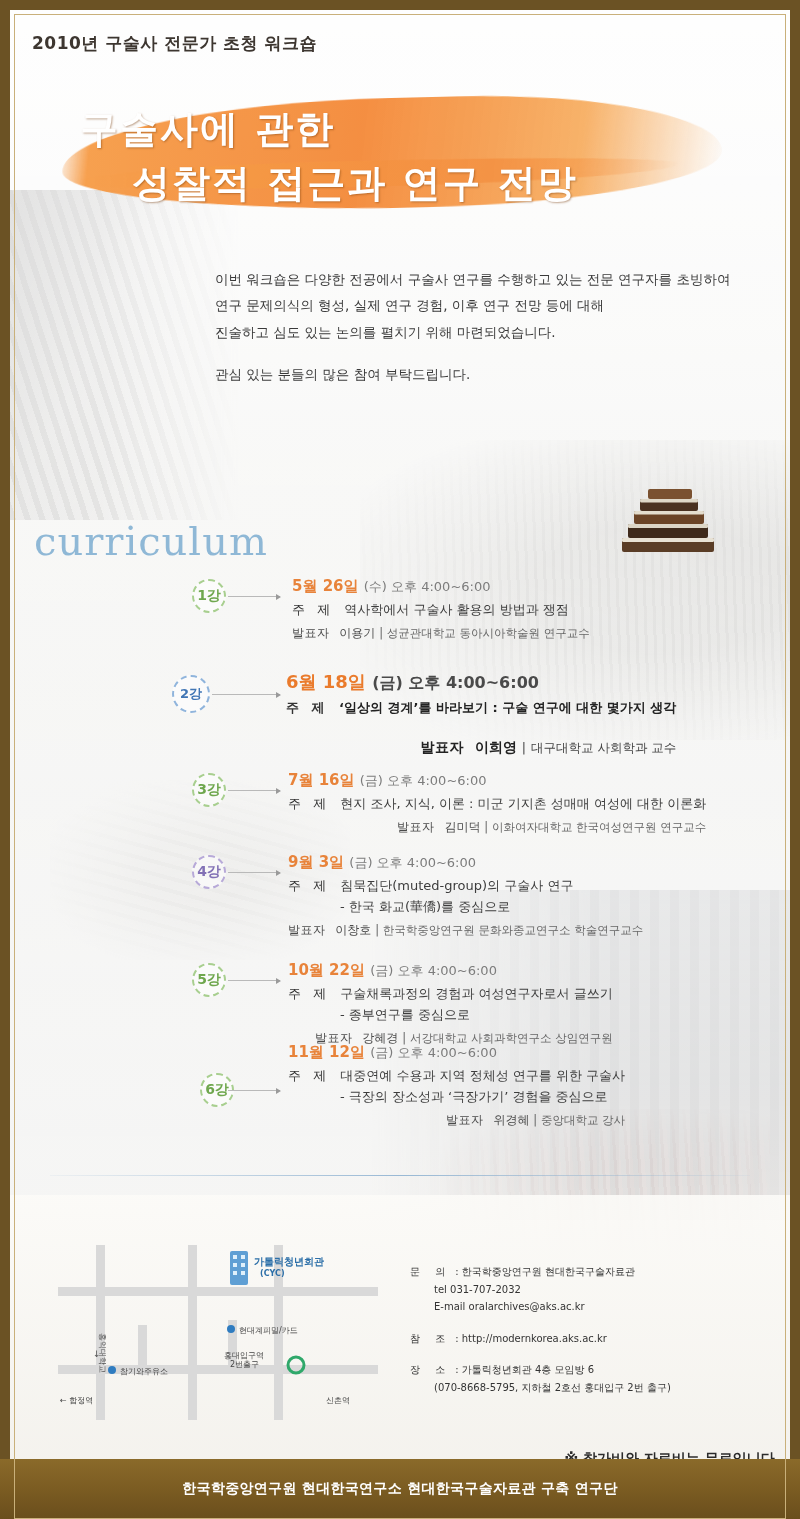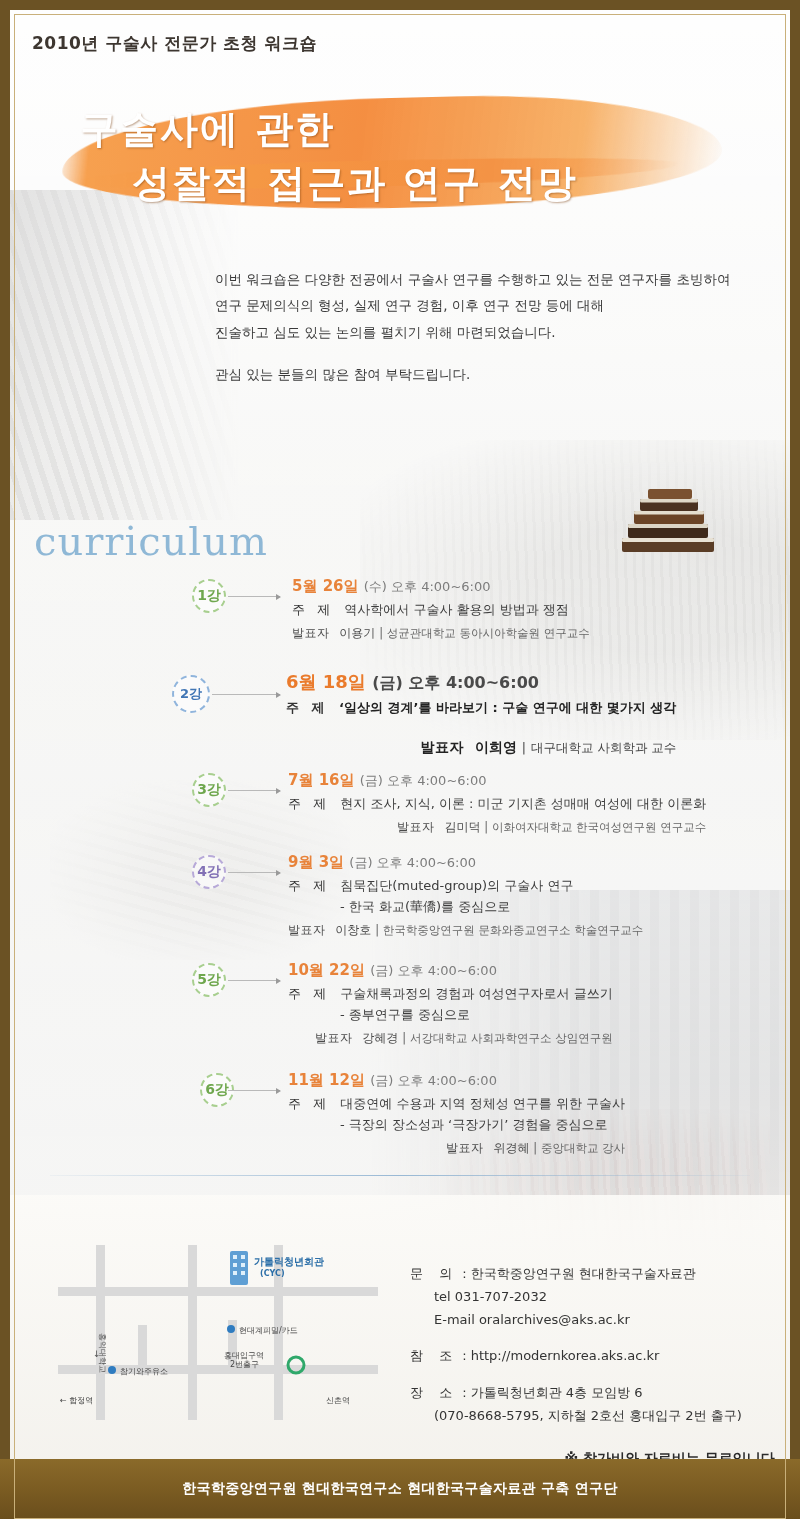--- a/index.html
+++ b/index.html
@@ -202,21 +202,21 @@
   .bottom {
     position: absolute; left: 0; top: 1185px; width: 800px; height: 300px;
     background: linear-gradient(180deg, rgba(252,251,248,0.9), rgba(243,241,236,0.95));
     z-index: 6;
   }
   .map {
     position: absolute; left: 28px; top: 30px; width: 350px; height: 210px;
   }
   .contact {
     position: absolute; left: 400px; top: 68px; width: 380px;
-    font-size: 13px; color: #333; line-height: 1.75;
+    font-size: 10px; color: #333; line-height: 1.75;
   }
   .contact .blk { margin-bottom: 14px; }
   .contact .lbl { letter-spacing: 6px; margin-right: 4px; }
   .contact .ind { display: block; margin-left: 24px; }
   .notice {
     position: absolute; right: 30px; top: 255px;
     font-size: 14px; font-weight: bold; color: #2b2b2b;
   }
 
   
@@ -381,21 +381,21 @@
             <span>강혜경</span>
             <span class="aff">|</span>
             <span class="aff">서강대학교 사회과학연구소 상임연구원</span>
           </div>
         </div>
       </div>
 
       <div>
         <div class="badge c6" style="left:182px; top:508px;">6강</div>
         <div class="leader" style="left:218px; top:525px; width:52px;"></div>
-        <div class="entry" style="left:278px; top:506px;">
+        <div class="entry" style="left:278px; top:478px;">
           <div class="date">
             <span>11월 12일</span>
             <span class="sub">(금) 오후 4:00~6:00</span>
           </div>
           <div class="subject">
             <span class="lbl">주 제</span>
             <span>대중연예 수용과 지역 정체성 연구를 위한 구술사</span>
             <span class="cont">- 극장의 장소성과 ‘극장가기’ 경험을 중심으로</span>
           </div>
           <div class="speaker">

